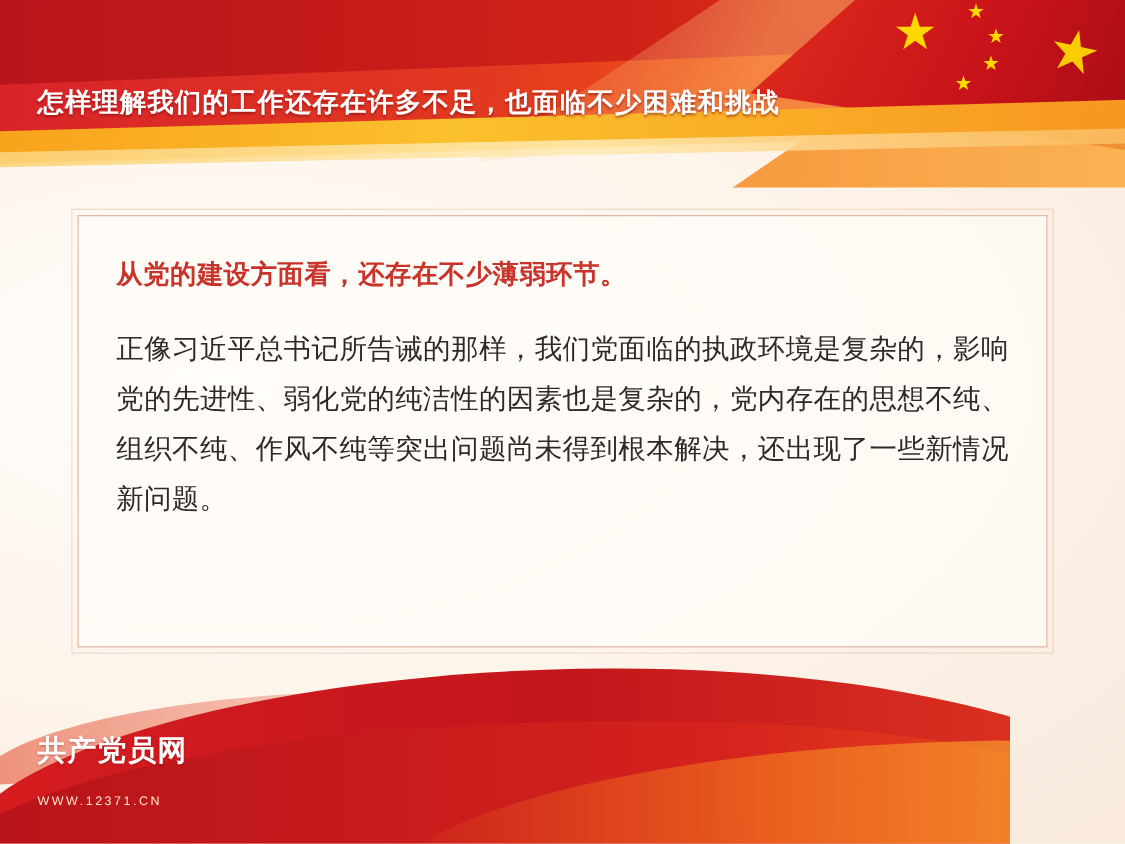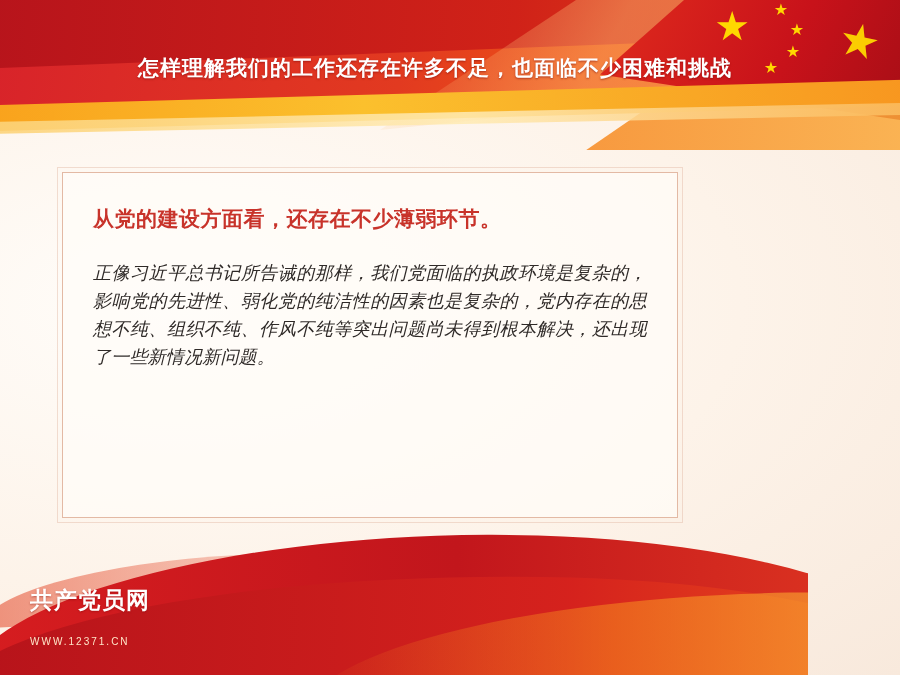--- a/index.html
+++ b/index.html
@@ -88,69 +88,67 @@
   }
   .star.s1 { right: 150px; top: 6px; font-size: 40px; }
   .star.s2 { right: 112px; top: 2px;  font-size: 16px; }
   .star.s3 { right: 96px;  top: 22px; font-size: 16px; }
   .star.s4 { right: 100px; top: 44px; font-size: 16px; }
   .star.s5 { right: 122px; top: 60px; font-size: 16px; }
   .star.s6 { right: 20px;  top: 18px; font-size: 46px; transform: rotate(12deg); opacity:.95;}
 
   .banner-title-wrap {
     position: absolute;
-    left: 0; top: 46px;
+    left: 0; top: 60px;
     width: 732px;
     height: 44px;
     display: flex;
     align-items: center;
-    justify-content: flex-end;
   }
   .banner-title {
     margin-left: 30px;
     font-family: "Liberation Sans", sans-serif;
     font-weight: bold;
     font-size: 21px;
     letter-spacing: 1px;
     color: #ffffff;
     text-shadow: 0 1px 2px rgba(120,10,10,.55);
     white-space: nowrap;
   }
 
   
   .card {
     position: absolute;
     left: 62px;
     top: 172px;
-    width: 616px;
+    width: 776px;
     height: 346px;
     background: rgba(255,252,248,.72);
     border: 1px solid #e3b9a4;
     outline: 1px solid rgba(227,185,164,.45);
     outline-offset: 4px;
     box-sizing: border-box;
     padding: 26px 30px 20px 30px;
   }
   .card-heading {
     font-size: 21px;
     font-weight: bold;
     color: #c8332a;
     letter-spacing: .5px;
     margin: 6px 0 26px 0;
     text-shadow: 0 1px 1px rgba(255,255,255,.9);
   }
   .body-text p {
     margin: 0 0 2px 0;
-    font-size: 18px;
-    line-height: 28px;
+    font-size: 22px;
+    line-height: 40px;
     color: #2f2a28;
     text-align: justify;
     text-justify: inter-ideograph;
     letter-spacing: .2px;
-    font-style: italic;
   }
 
   
   .bottom {
     position: absolute;
     left: 0; bottom: 0;
     width: 808px; height: 180px;
     overflow: hidden;
   }
   .bottom .w1 {

